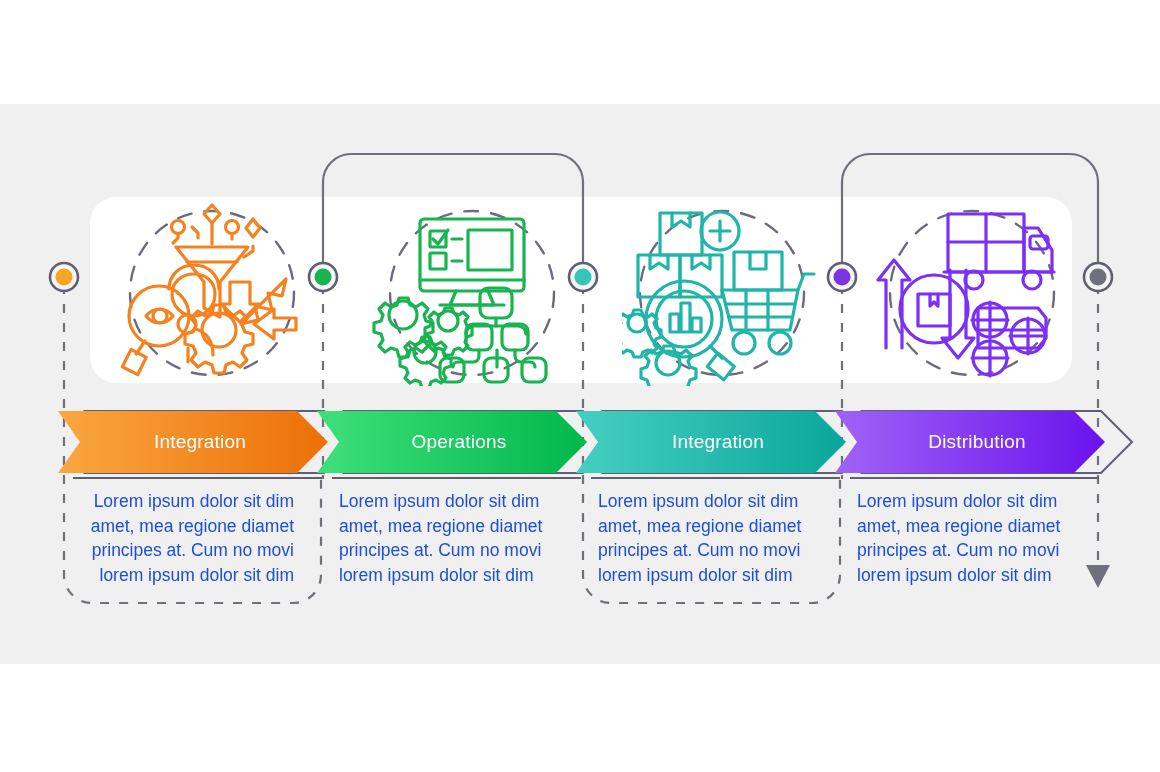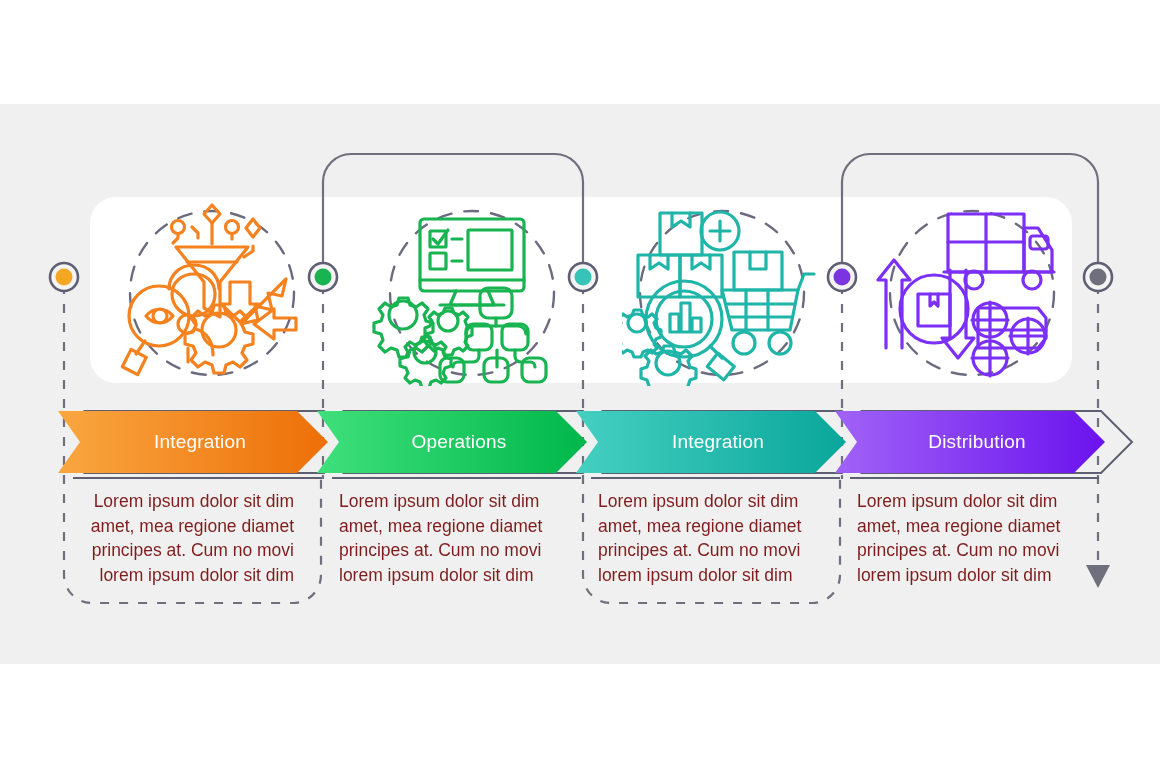--- a/index.html
+++ b/index.html
@@ -74,21 +74,21 @@
     font-weight: normal;
     letter-spacing: 0.2px;
     pointer-events: none;
   }
 
   
   .body-copy {
     position: absolute;
     top: 489px;
     width: 214px;
-    color: #7f1d1d;
+    color: #1d4ed8;
     font-size: 17.5px;
     line-height: 24.5px;
     font-family: "Liberation Sans", sans-serif;
   }
   .body-copy.right { text-align: right; }
 </style>
 </head>
 <body>
 
 <div id="stage">

